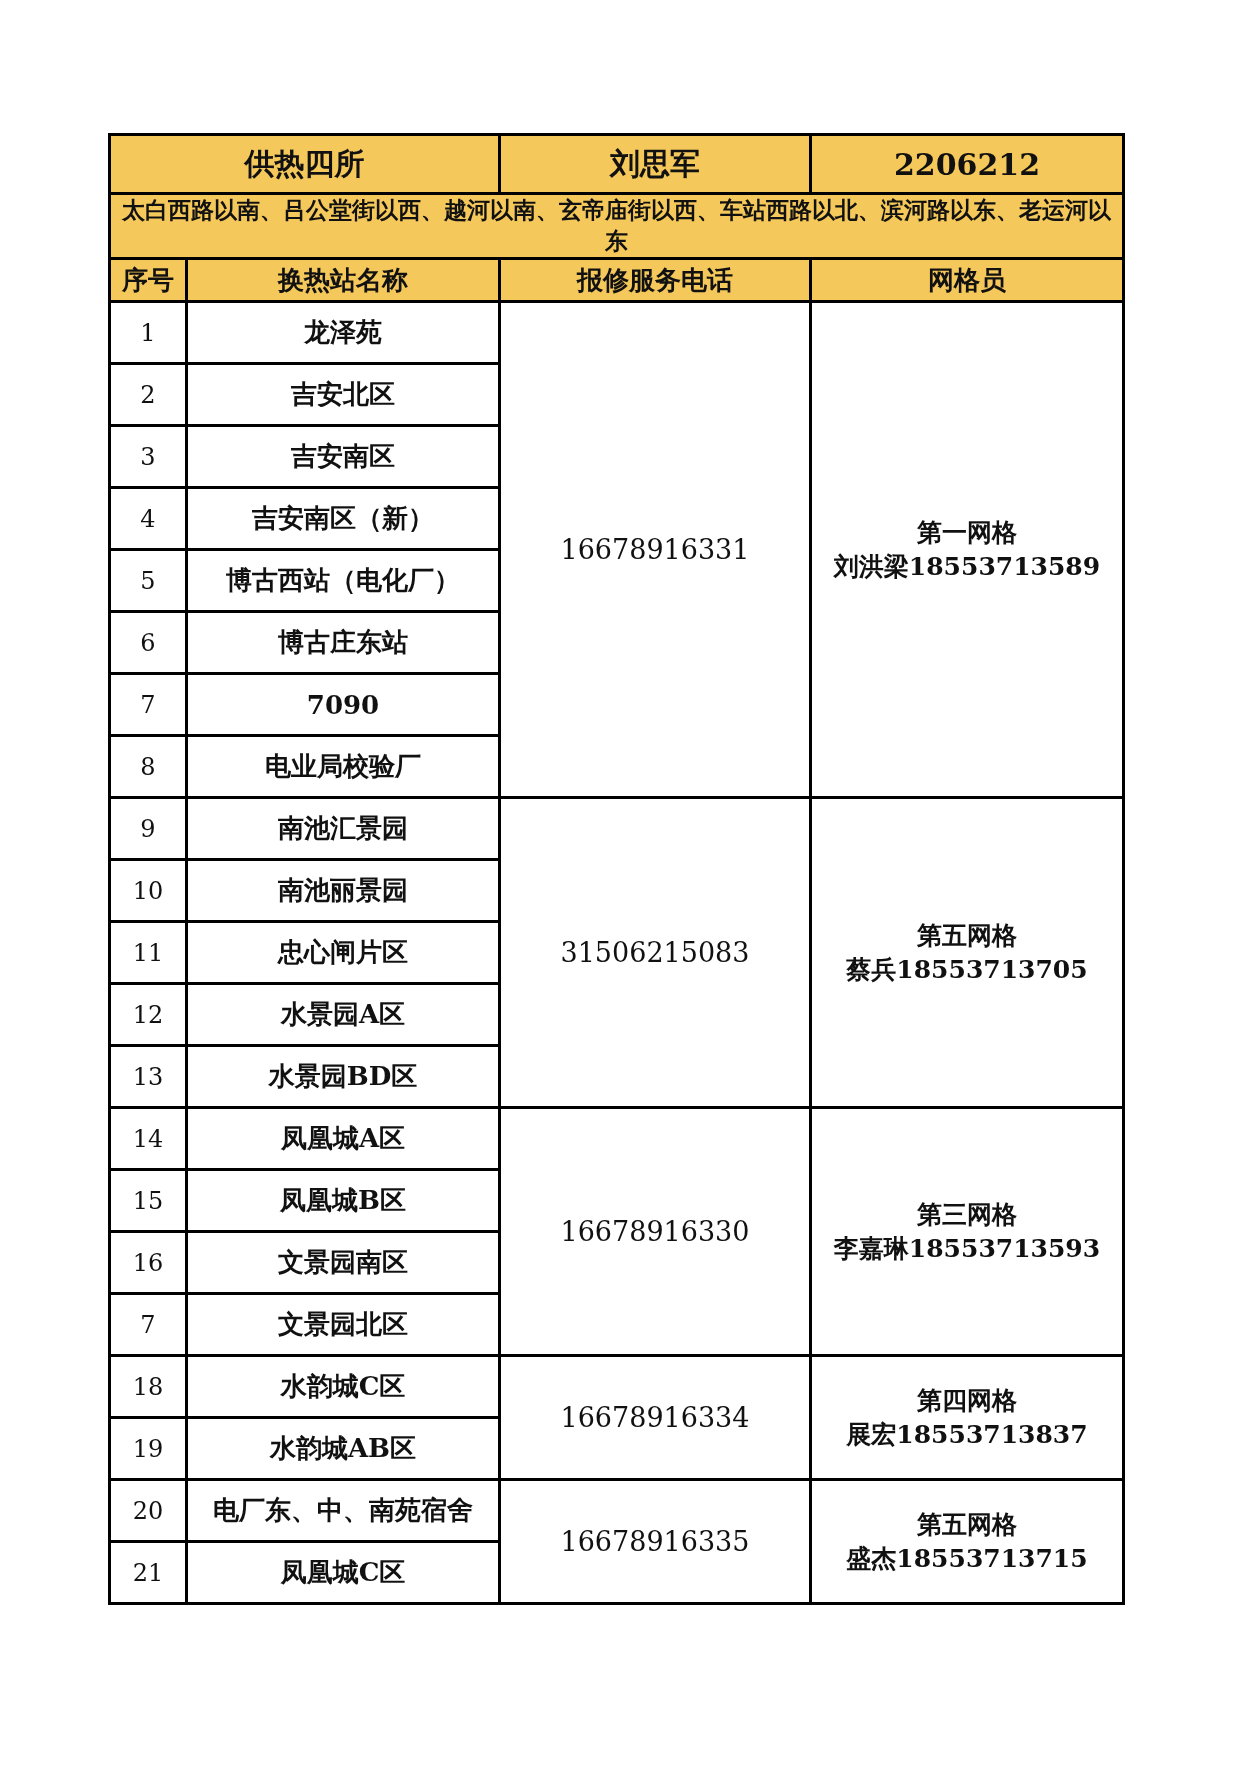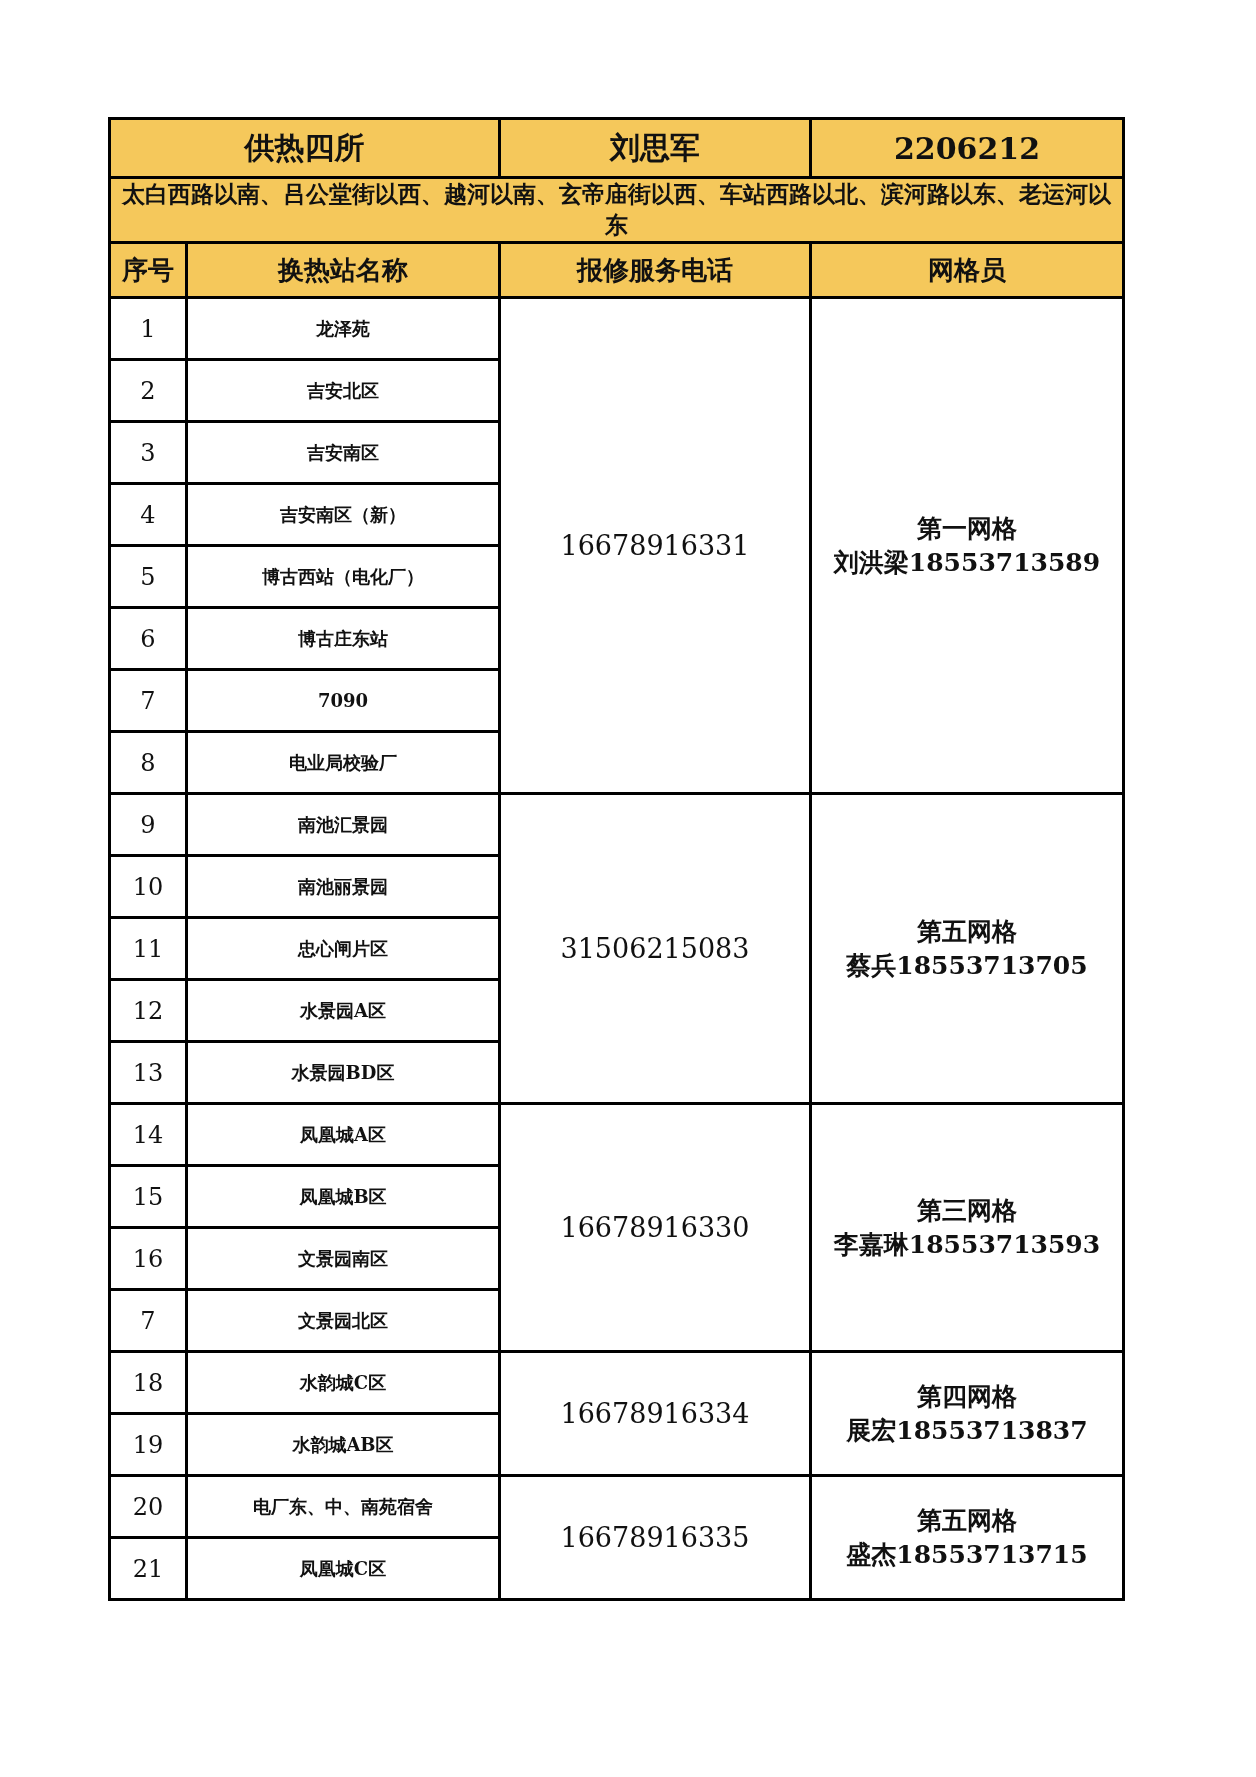--- a/index.html
+++ b/index.html
@@ -17,43 +17,43 @@
   .sheet {
     position: relative;
     width: 1256px;
     height: 1777px;
     background: var(--paper);
     overflow: hidden;
   }
   table.doc-table {
     position: absolute;
     left: 108px;
-    top: 117px;
+    top: 133px;
     width: 1014px;
     border-collapse: collapse;
     table-layout: fixed;
   }
   td {
     border: 3px solid var(--border);
     text-align: center;
     vertical-align: middle;
     background: var(--paper);
     overflow: hidden;
     padding: 0 2px;
   }
   .yellow { background: var(--accent); }
   tr.r-head  { height: 59px; }
   tr.r-desc  { height: 63px; }
-  tr.r-cols  { height: 55px; }
+  tr.r-cols  { height: 43px; }
   tr.r-data  { height: 62px; }
   .head-cell   { font-size: 30px; font-weight: 700; }
   .desc-cell   { font-size: 23px; font-weight: 700; margin-top: 14px; }
   .col-head    { font-size: 26px; font-weight: 700; }
   .no-cell     { font-size: 24px; font-weight: 400; }
-  .station-cell{ font-size: 18px; font-weight: 700; margin-left: 10px; }
+  .station-cell{ font-size: 26px; font-weight: 700; margin-left: 10px; }
   .phone-cell  { font-size: 27px; font-weight: 400; }
   .grid-cell   { font-size: 25px; font-weight: 700; line-height: 1.35; }
 </style>
 </head>
 <body>
 
 <div class="sheet">
   <table class="doc-table">
     <colgroup>
       <col style="width:77px">

